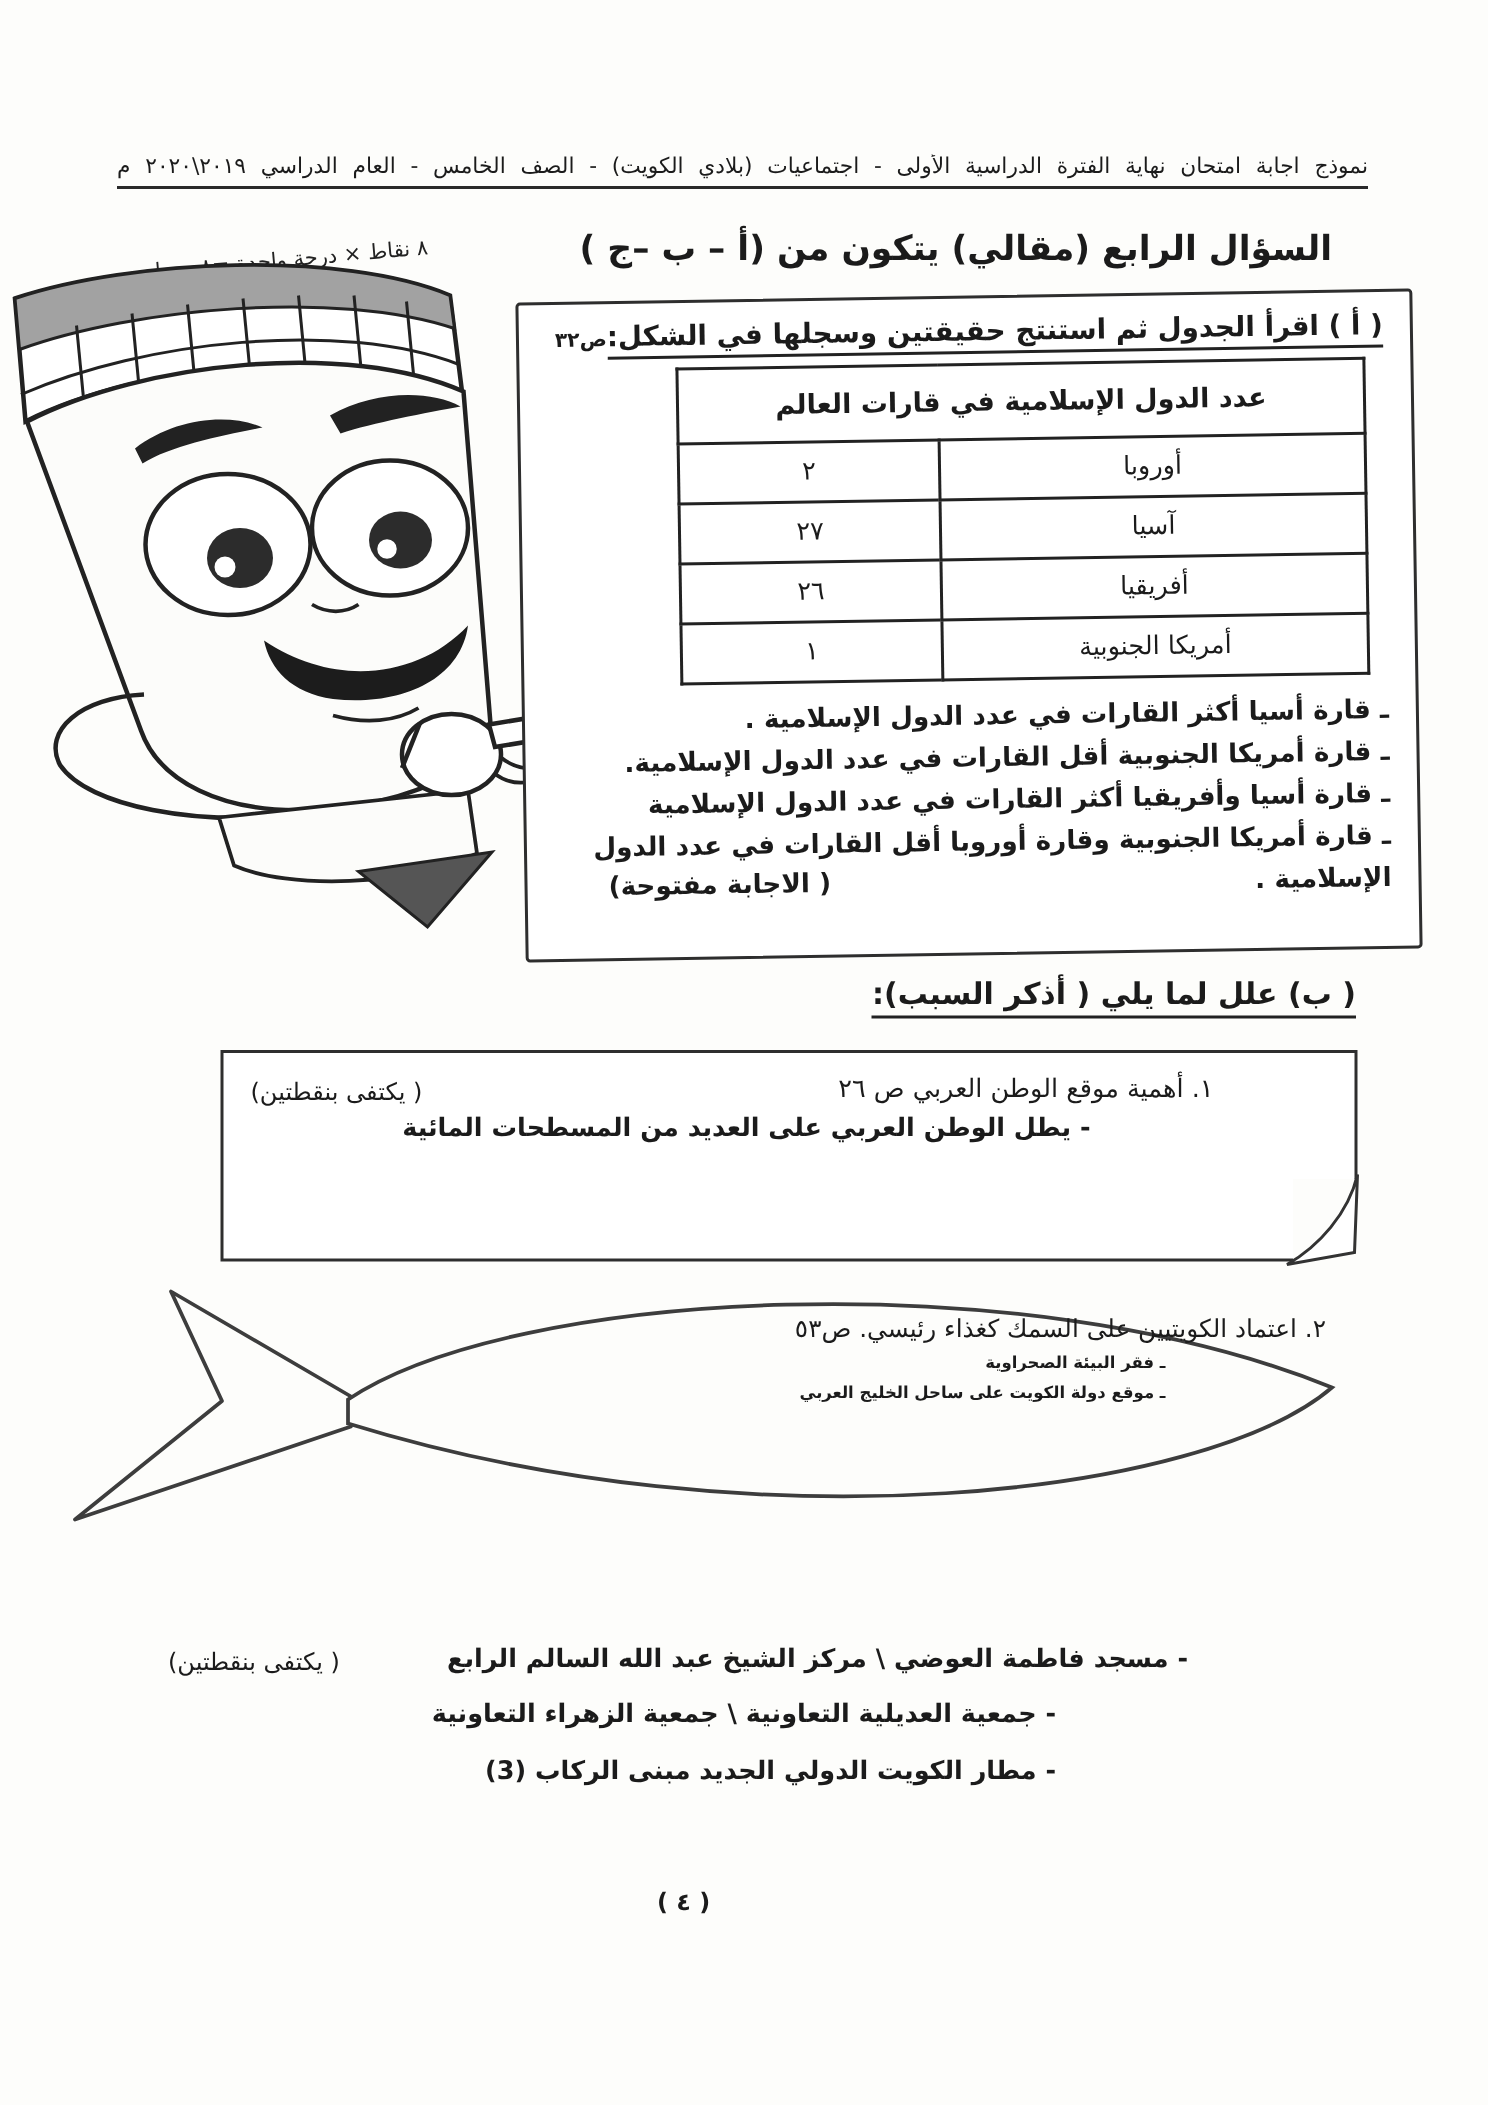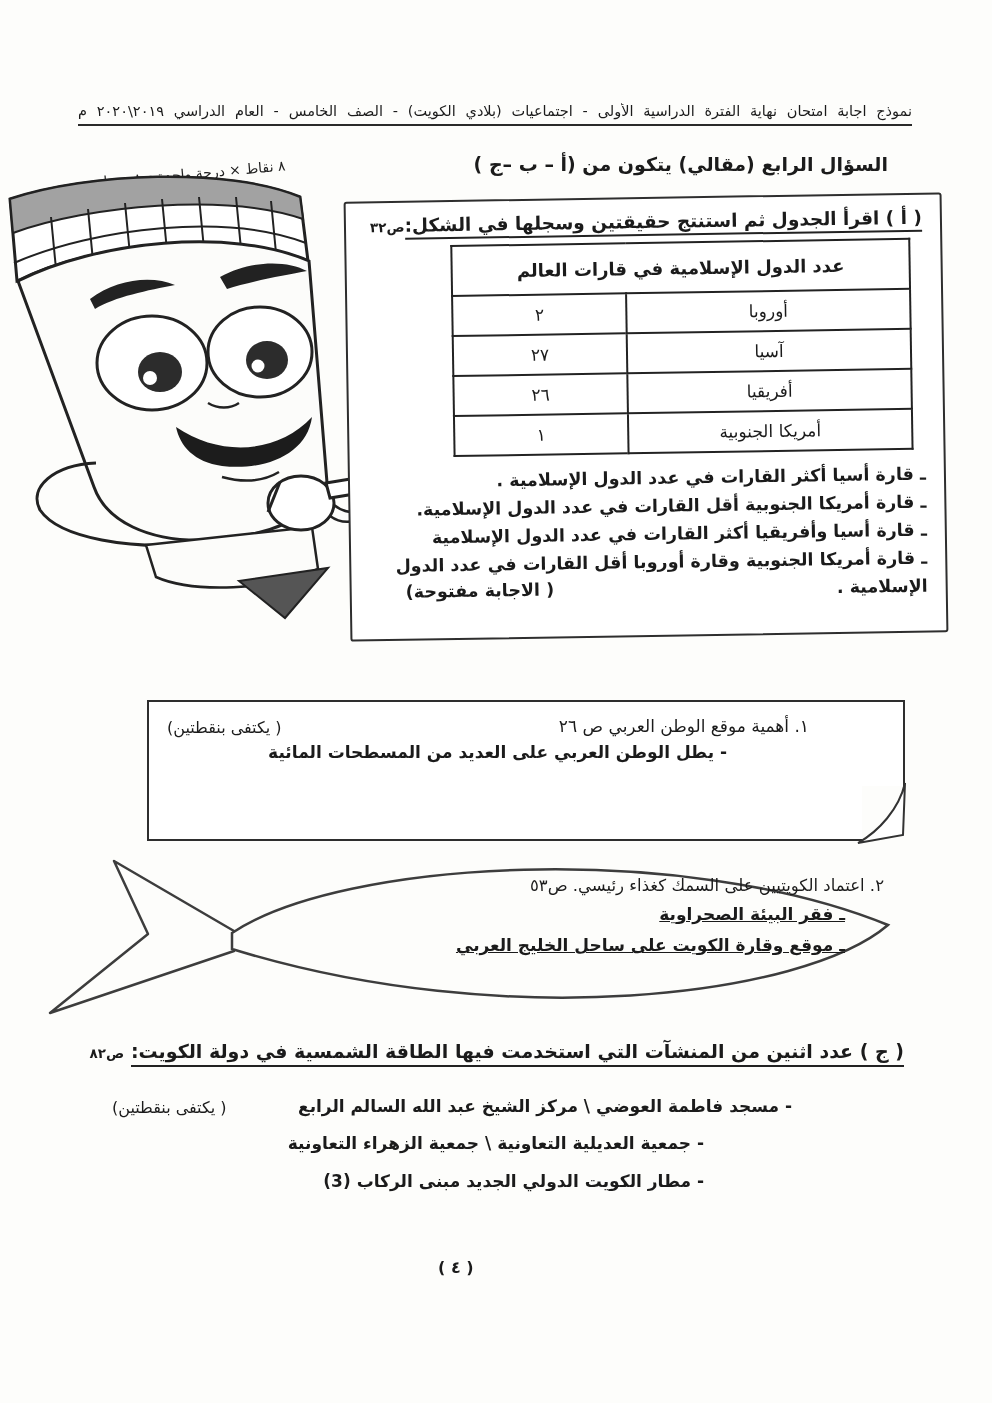--- a/index.html
+++ b/index.html
@@ -10,21 +10,21 @@
   }
   
   .doc-header{
     position:absolute;left:78px;top:103px;width:834px;
     direction:rtl;text-align:justify;text-align-last:justify;
     font-size:14.5px;font-weight:400;letter-spacing:0;
     border-bottom:2px solid #2a2a2a;padding-bottom:5px;white-space:nowrap;overflow:hidden;
   }
   .q4-title{
     position:absolute;right:104px;top:153px;direction:rtl;
-    font-size:19px;font-weight:bold;white-space:nowrap;
+    font-size:23px;font-weight:bold;white-space:nowrap;
   }
   .points-note{
     position:absolute;left:90px;top:166px;direction:rtl;
     font-size:14px;transform:rotate(-5deg);white-space:nowrap;color:#222;
   }
   
   .paper-a{
     position:absolute;left:347px;top:197px;width:598px;height:440px;
     background:#fff;border:2px solid #2e2e2e;border-radius:3px;
     transform:rotate(-0.9deg);box-sizing:border-box;
@@ -60,21 +60,21 @@
   }
   .b1-q{font-size:17px;margin-right:76px;white-space:nowrap;}
   .b1-note{position:absolute;left:18px;top:16px;font-size:16px;direction:rtl;white-space:nowrap;}
   .b1-answers{margin:0 158px 0 0;font-size:17px;font-weight:bold;line-height:1.95;}
   .fold-cover{position:absolute;right:-3px;bottom:-3px;width:44px;height:56px;background:#fdfdfb;}
   .fold-svg{position:absolute;right:-6px;bottom:-8px;}
   
   .fish-svg{position:absolute;left:42px;top:845px;}
   .fish-text{position:absolute;left:320px;top:876px;width:572px;direction:rtl;text-align:right;}
   .fish-q{font-size:16.5px;margin:0 8px 4px 0;white-space:nowrap;}
-  .fish-answers{font-size:17px;font-weight:bold;line-height:1.85;margin-right:47px;text-decoration:underline;}
+  .fish-answers{font-size:11px;font-weight:bold;line-height:1.85;margin-right:115px;}
   
   .c-heading{
     position:absolute;right:88px;top:1040px;direction:rtl;
     font-size:19px;font-weight:bold;white-space:nowrap;
   }
   .c-heading .main{border-bottom:2.5px solid #222;padding-bottom:3px;}
   .c-heading .pref{font-size:13.5px;}
   .c-answers{
     position:absolute;right:200px;top:1088px;width:620px;direction:rtl;
     font-size:17px;font-weight:bold;line-height:2.2;
@@ -177,20 +177,21 @@
       </table>
     <div class="a-facts">
       <span class="fact">ـ قارة أسيا أكثر القارات في عدد الدول الإسلامية .</span>
       <span class="fact">ـ قارة أمريكا الجنوبية أقل القارات في عدد الدول الإسلامية.</span>
       <span class="fact">ـ قارة أسيا وأفريقيا أكثر القارات في عدد الدول الإسلامية</span>
       <span class="fact">ـ قارة أمريكا الجنوبية وقارة أوروبا أقل القارات في عدد الدول الإسلامية .</span>
       <span class="open-note">( الاجابة مفتوحة)</span>
     </div>
   </div>
 
+  <div class="b-heading">( ب) علل لما يلي ( أذكر السبب):</div>
 
   <div class="box-b1">
     <div class="b1-q">١. أهمية موقع الوطن العربي ص ٢٦</div>
     <div class="b1-note">( يكتفى بنقطتين)</div>
     <div class="b1-answers">
       <div>- يطل الوطن العربي على العديد من المسطحات المائية</div>
     </div>
     <div class="fold-cover"></div>
     <svg class="fold-svg" width="54" height="66" viewBox="0 0 54 66">
       <path d="M50,2 C44,28 24,50 3,62 L48,54 Z" fill="#fff" stroke="#333" stroke-width="2"></path>
@@ -198,27 +199,24 @@
   </div>
 
   <svg class="fish-svg" width="856" height="182" viewBox="0 0 856 182" aria-hidden="true">
     <path d="M192,86 L72,16 L106,89 L8,168 L192,106 Z" fill="#fdfdfb" stroke="#3d3d3d" stroke-width="2.5" stroke-linejoin="round"></path>
     <path d="M190,88 C300,14 640,-4 846,80 C762,152 462,188 190,104 Z" fill="#fdfdfb" stroke="#3d3d3d" stroke-width="2.5"></path>
   </svg>
   <div class="fish-text">
     <div class="fish-q">٢. اعتماد الكويتيين على السمك كغذاء رئيسي. ص٥٣</div>
     <div class="fish-answers">
       <div>ـ  فقر البيئة الصحراوية</div>
-      <div>ـ  موقع وقارة الكويت على ساحل الخليج العربي</div>
-    </div>
-  </div>
-
-  <div class="c-heading">
-    <span class="main">( ج ) عدد اثنين من المنشآت التي استخدمت فيها الطاقة الشمسية في دولة الكويت:</span> <span class="pref">ص٨٢</span>
-  </div>
+      <div>ـ  موقع دولة الكويت على ساحل الخليج العربي</div>
+    </div>
+  </div>
+
   <div class="c-answers">
     <span class="ans">-  مسجد فاطمة العوضي \ مركز الشيخ عبد الله السالم الرابع</span>
     <span class="ans indent">- جمعية العديلية التعاونية \ جمعية الزهراء التعاونية</span>
     <span class="ans indent">- مطار الكويت الدولي الجديد مبنى الركاب (3)</span>
   </div>
   <div class="c-note">( يكتفى بنقطتين)</div>
 
   <div class="page-num">( ٤ )</div>
 
 </div>

